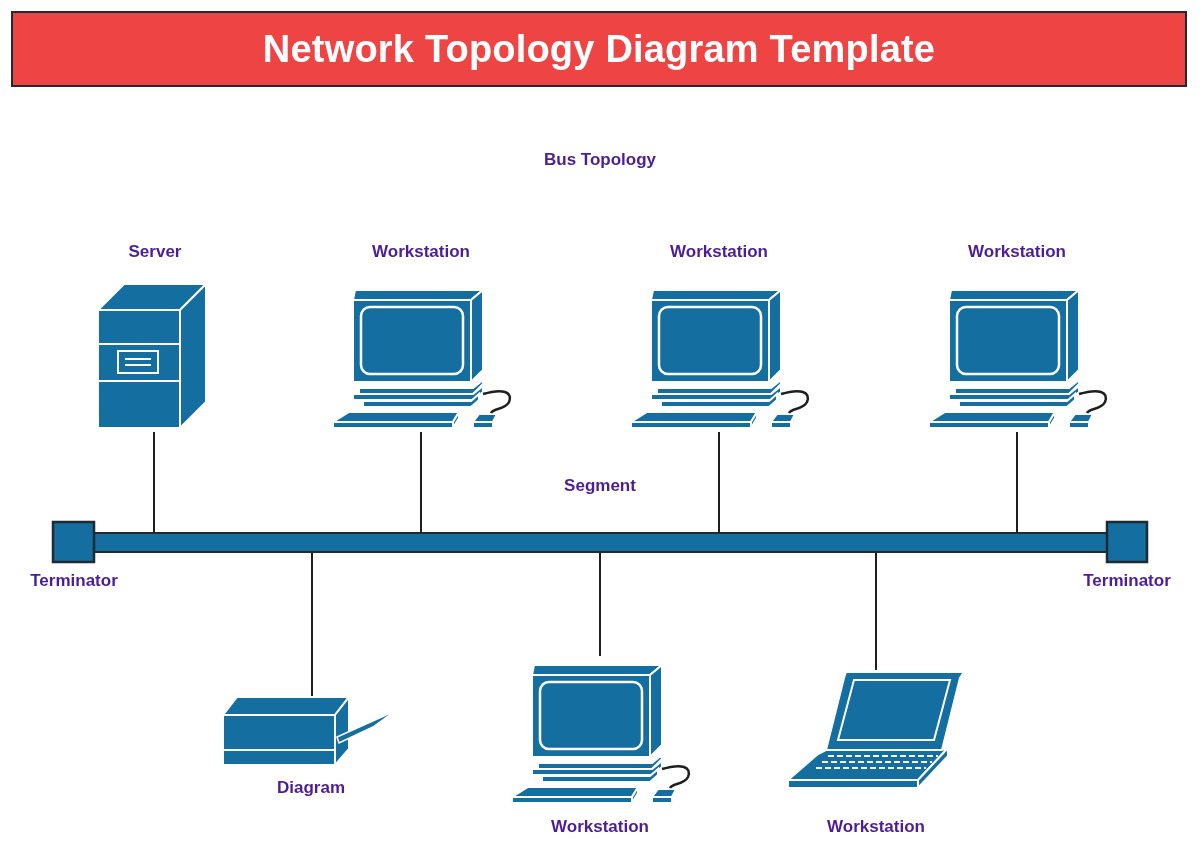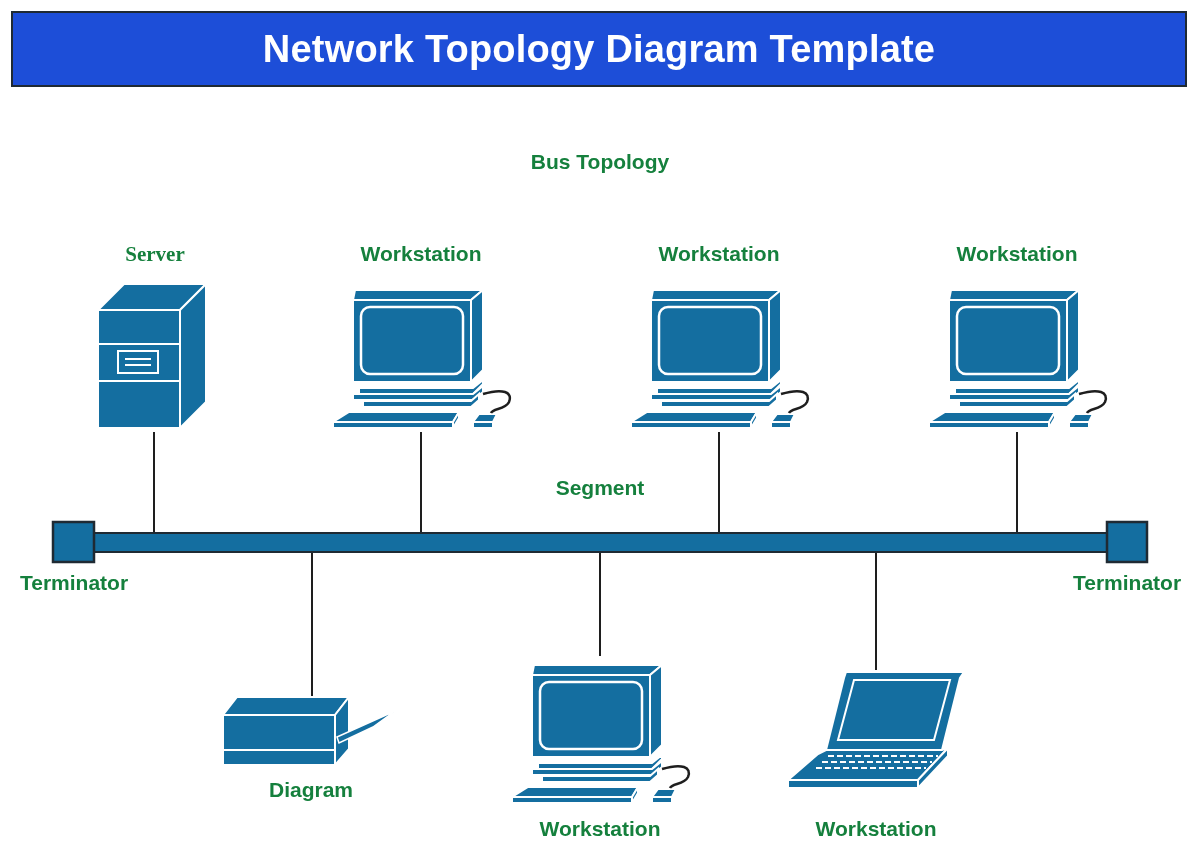--- a/index.html
+++ b/index.html
@@ -1,19 +1,19 @@
 <!DOCTYPE html>
 <html><head>
 <meta charset="utf-8">
 <style>
   html, body { margin:0; padding:0; background:#ffffff; }
   body { width:1200px; height:858px; position:relative; overflow:hidden; font-family:"Liberation Sans", sans-serif; }
-  .title-bar { position:absolute; left:11px; top:11px; width:1176px; height:76px; background:#1d4ed8; border:2px solid #1f2a33; box-sizing:border-box; display:flex; align-items:center; justify-content:center; }
+  .title-bar { position:absolute; left:11px; top:11px; width:1176px; height:76px; background:#ef4444; border:2px solid #1f2a33; box-sizing:border-box; display:flex; align-items:center; justify-content:center; }
   .title-bar span { color:#ffffff; font-weight:bold; font-size:38px; letter-spacing:0.2px; }
-  .lbl { position:absolute; font-weight:bold; font-size:21px; color:#15803d; white-space:nowrap; transform:translateX(-50%); }
+  .lbl { position:absolute; font-weight:bold; font-size:17px; color:#4c1d95; white-space:nowrap; transform:translateX(-50%); }
   svg#diagram { position:absolute; left:0; top:0; }
 </style>
 </head>
 <body>
 
 <div class="title-bar">
   <span>Network Topology Diagram Template</span>
 </div>
 
 <svg id="diagram" width="1200" height="858" viewBox="0 0 1200 858">
@@ -91,21 +91,21 @@
       <line x1="34" y1="92" x2="144" y2="92"></line>
       <line x1="28" y1="98" x2="138" y2="98"></line>
     </g>
     <polygon points="0,110 130,110 130,118 0,118" fill="#146ea0" stroke="#fff" stroke-width="2"></polygon>
     <polygon points="130,110 160,78 160,86 130,118" fill="#146ea0" stroke="#fff" stroke-width="2"></polygon>
   </g>
 </svg>
 
 <div class="lbl" style="left:600px; top:150px;">Bus Topology</div>
 
-<div class="lbl" style="left:155px; top:242px;font-family:Liberation Serif, serif;">Server</div>
+<div class="lbl" style="left:155px; top:242px;">Server</div>
 <div class="lbl" style="left:421px; top:242px;">Workstation</div>
 <div class="lbl" style="left:719px; top:242px;">Workstation</div>
 <div class="lbl" style="left:1017px; top:242px;">Workstation</div>
 
 <div class="lbl" style="left:600px; top:476px;">Segment</div>
 <div class="lbl" style="left:74px; top:571px;">Terminator</div>
 <div class="lbl" style="left:1127px; top:571px;">Terminator</div>
 
 <div class="lbl" style="left:311px; top:778px;">Diagram</div>
 <div class="lbl" style="left:600px; top:817px;">Workstation</div>

